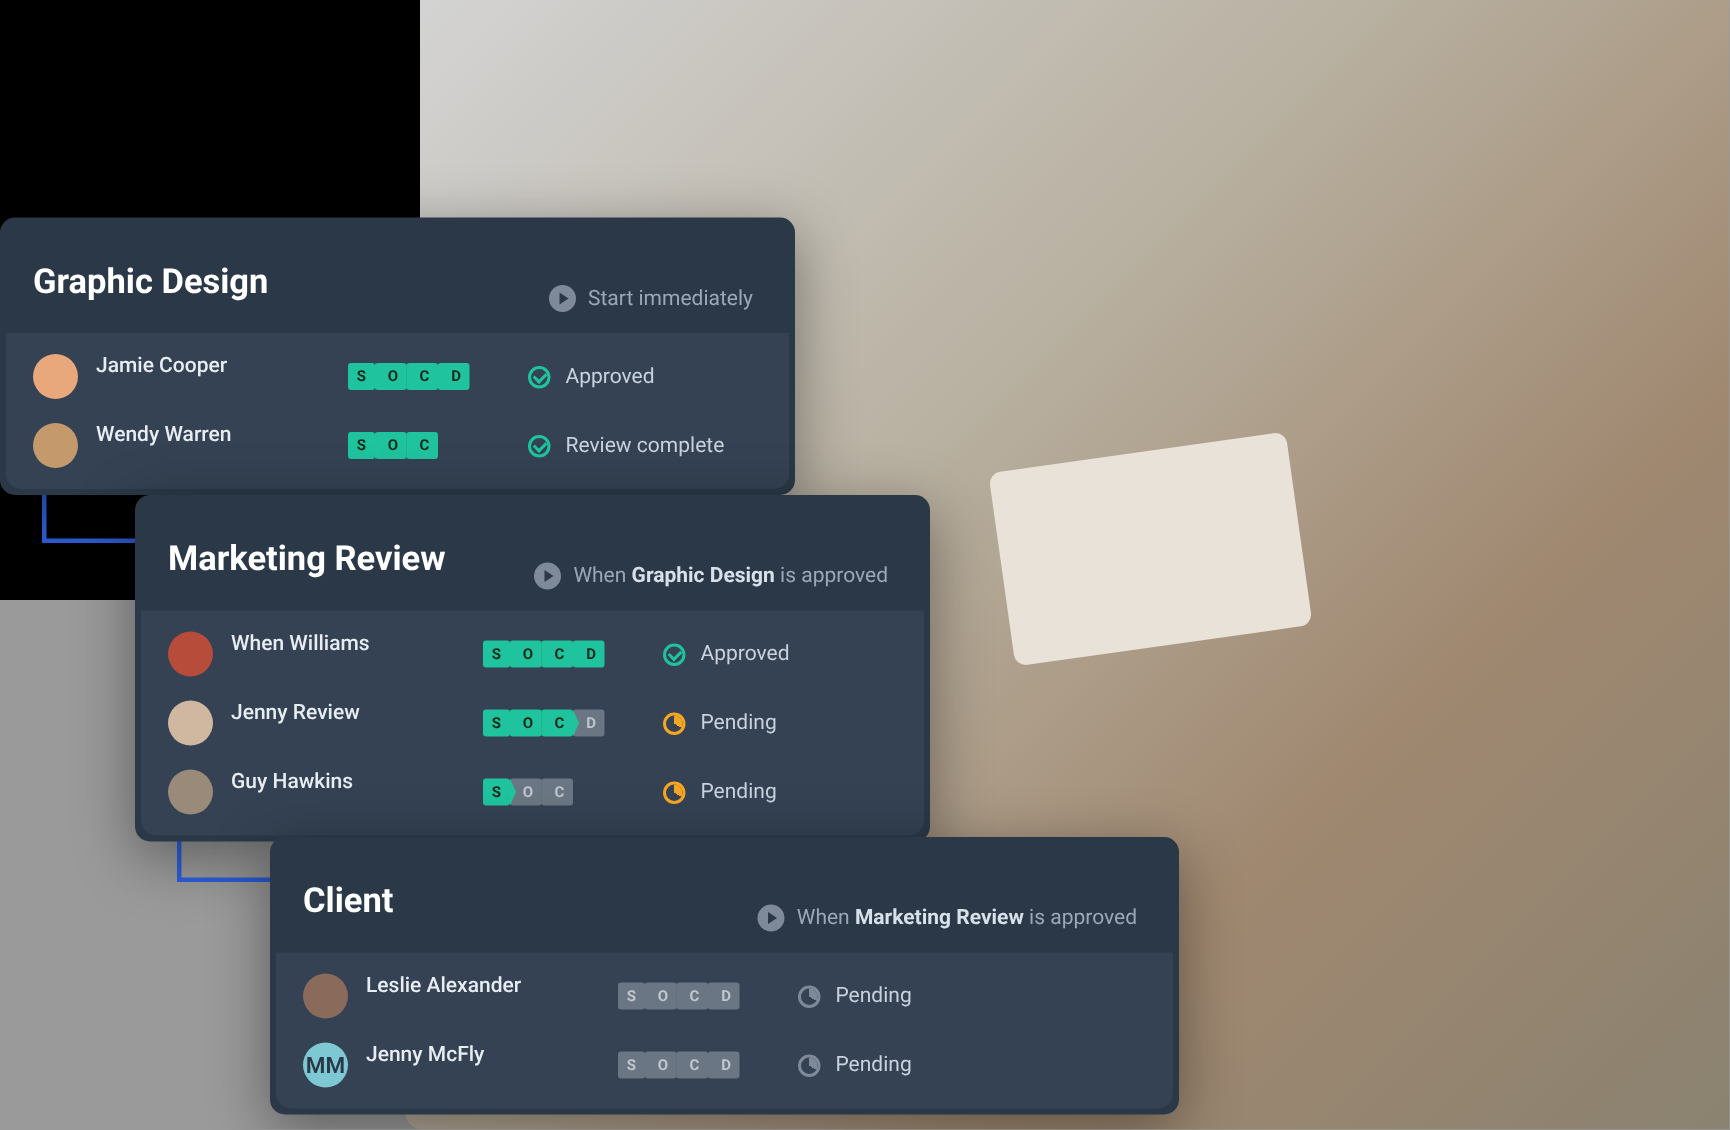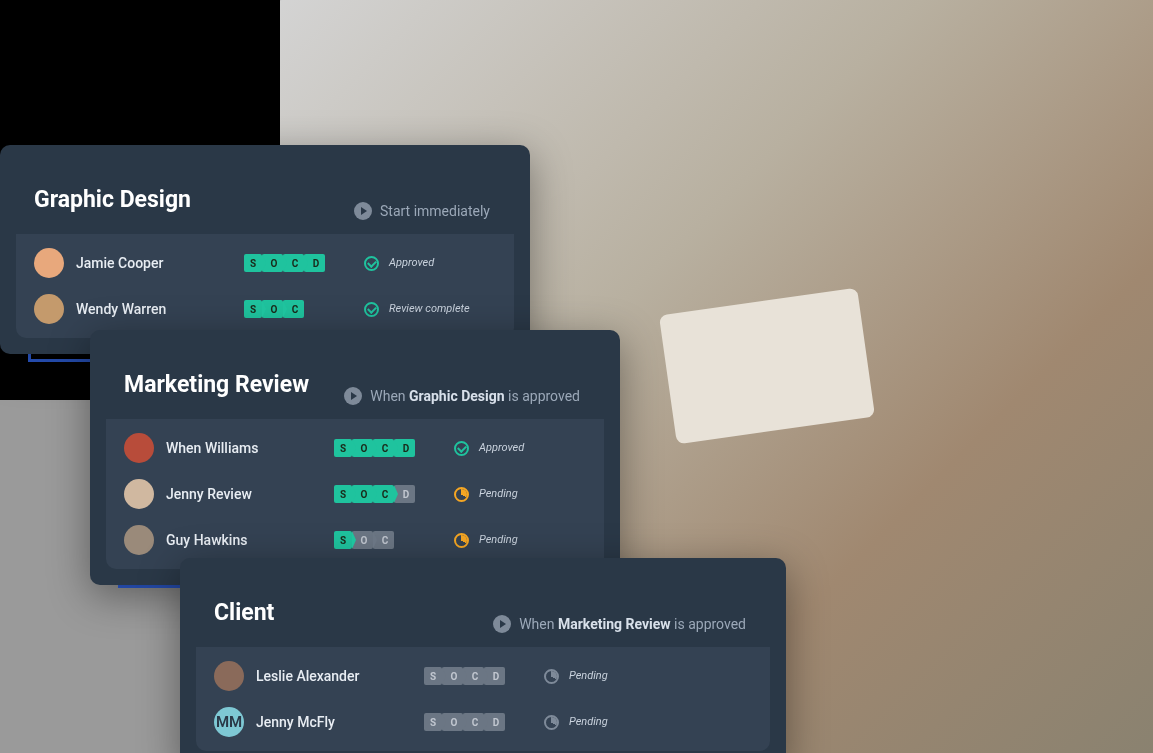--- a/index.html
+++ b/index.html
@@ -37,21 +37,21 @@
   left: 0;
   top: 0;
   width: 280px;
   height: 400px;
   background: #000;
 }
 .card {
   position: absolute;
   background: #2a3847;
   border-radius: 10px;
-  padding: 16px;
+  padding: 4px;
   box-shadow: 0 10px 40px rgba(0,0,0,0.4);
 }
 .card-1 { left: 0; top: 145px; width: 530px; }
 .card-2 { left: 90px; top: 330px; width: 530px; }
 .card-3 { left: 180px; top: 558px; width: 606px; }
 .card-header {
   display: flex;
   justify-content: space-between;
   align-items: center;
   padding: 18px 24px 14px 18px;
@@ -92,21 +92,21 @@
   padding: 6px 0;
 }
 .row {
   display: flex;
   align-items: center;
   padding: 8px 18px;
   gap: 0;
 }
 .user-cell {
   display: flex;
-  align-items: center;
+  align-items: flex-start;
   gap: 12px;
   width: 210px;
 }
 .avatar {
   width: 30px;
   height: 30px;
   border-radius: 50%;
   flex-shrink: 0;
   display: flex;
   align-items: center;
@@ -145,25 +145,24 @@
   border-left: 4px solid;
   border-top: 9px solid transparent;
   border-bottom: 9px solid transparent;
   z-index: 1;
 }
 .stage-seg.on:not(:last-child)::after { border-left-color: #1fc39e; }
 .stage-seg.off:not(:last-child)::after { border-left-color: #6b7684; }
 .stage-seg:not(:first-child) { padding-left: 3px; width: 21px; }
 .status-cell {
   display: flex;
-  align-items: flex-start;
+  align-items: center;
   gap: 10px;
   color: #c9d2dd;
-  font-size: 11px;
-  font-style: italic;
+  font-size: 14px;
 }
 .icon-check {
   width: 15px;
   height: 15px;
   border: 2px solid #1fc39e;
   border-radius: 50%;
   position: relative;
 }
 .icon-check::after {
   content: '';

